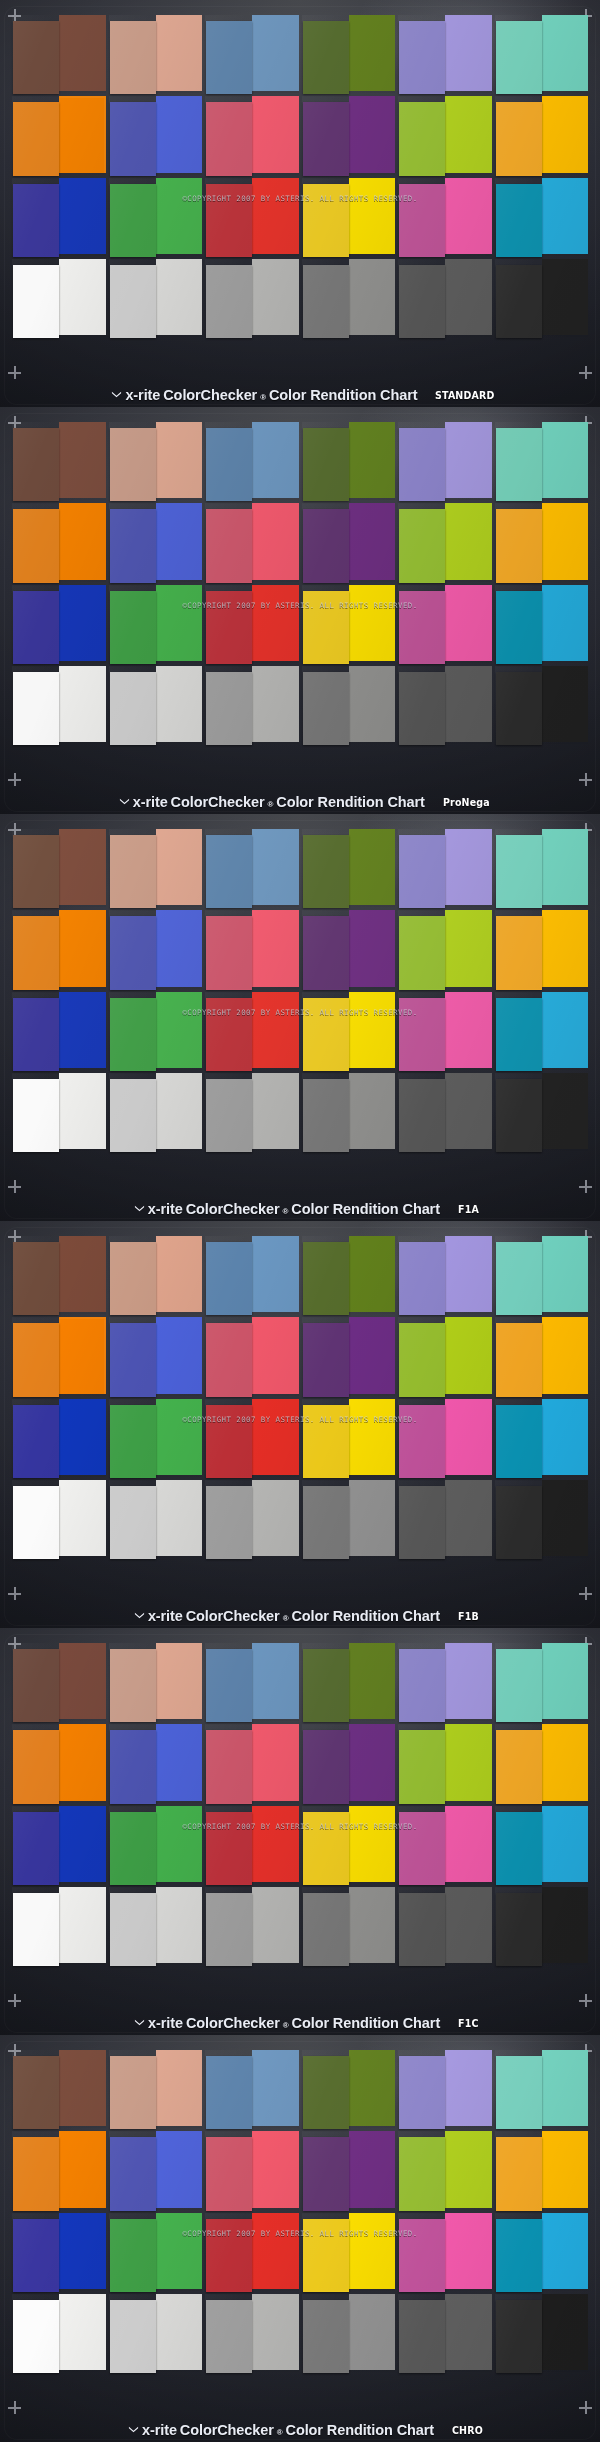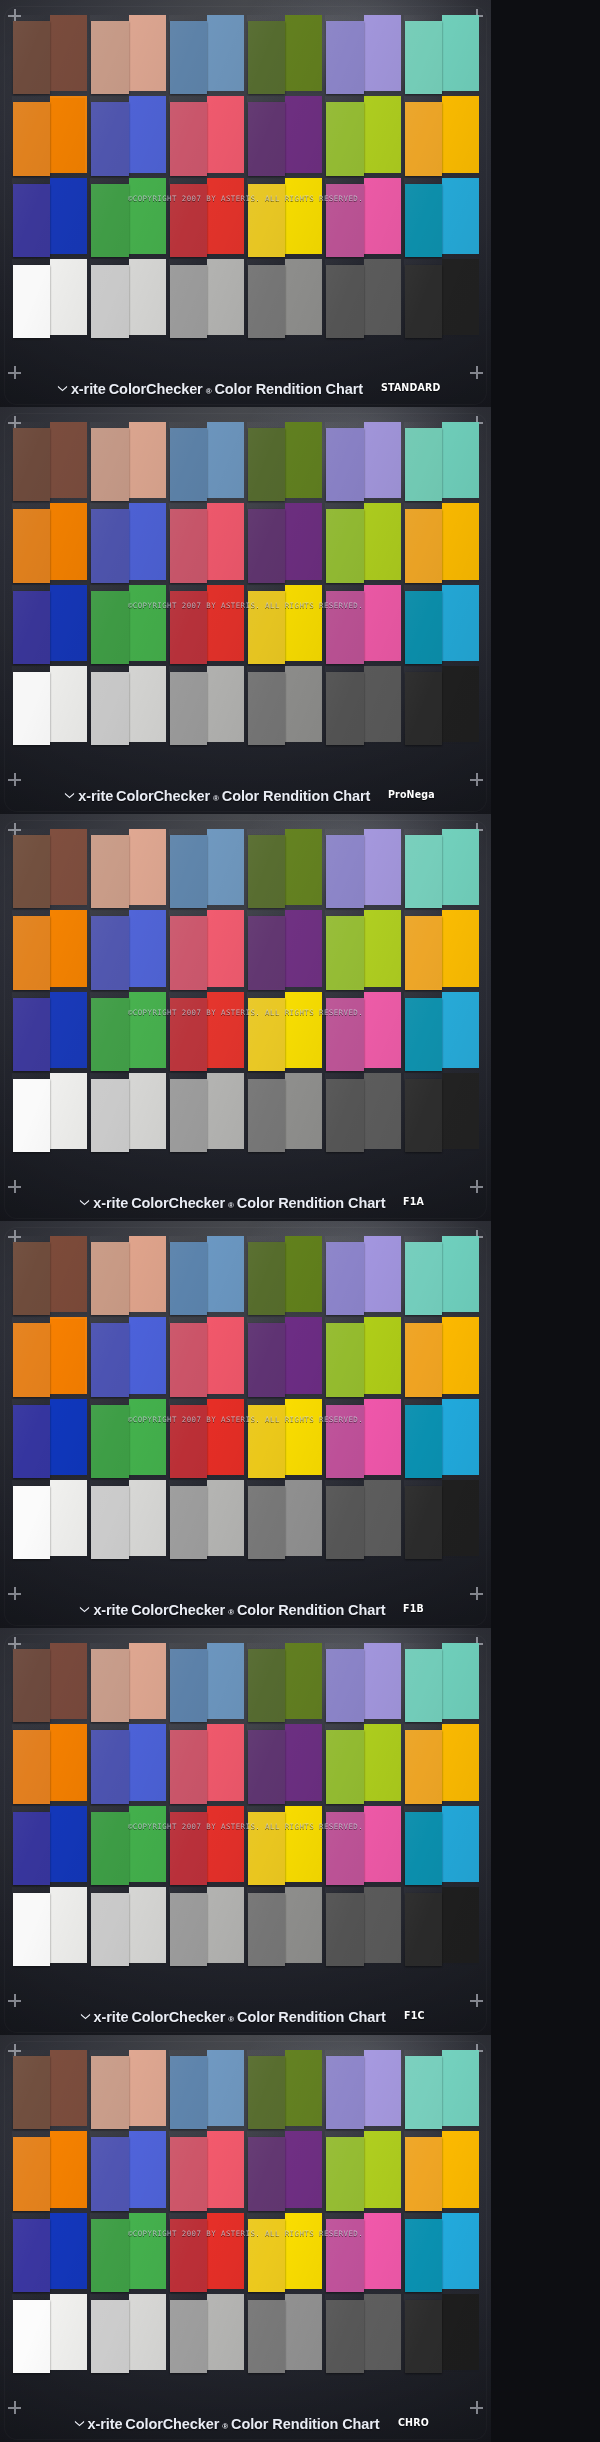--- a/index.html
+++ b/index.html
@@ -12,21 +12,21 @@
   body { width: 600px; }
 
   #sheet {
     width: 600px;
     position: relative;
   }
 
   
   .panel {
     position: relative;
-    width: 491px;
+    width: 600px;
     height: 407px;
     overflow: hidden;
     background: #0369a1;
   }
   .panel-bg {
     position: absolute;
     inset: 0;
     background:
       radial-gradient(150% 110% at 50% 0%, #4b4d52 0%, #3b3d45 22%, #2b2d36 48%, #22242c 72%, #191b22 100%);
   }
@@ -132,21 +132,21 @@
     z-index: 6;
     white-space: nowrap;
     pointer-events: none;
   }
   .footer {
     position: absolute;
     left: 16px; right: 0;
     bottom: -2px;
     height: 28px;
     display: flex;
-    align-items: flex-start;
+    align-items: center;
     justify-content: center;
     gap: 0;
     z-index: 6;
     pointer-events: none;
   }
   .brandline {
     display: flex;
     align-items: baseline;
     gap: 3px;
     color: #e9ecf4;

